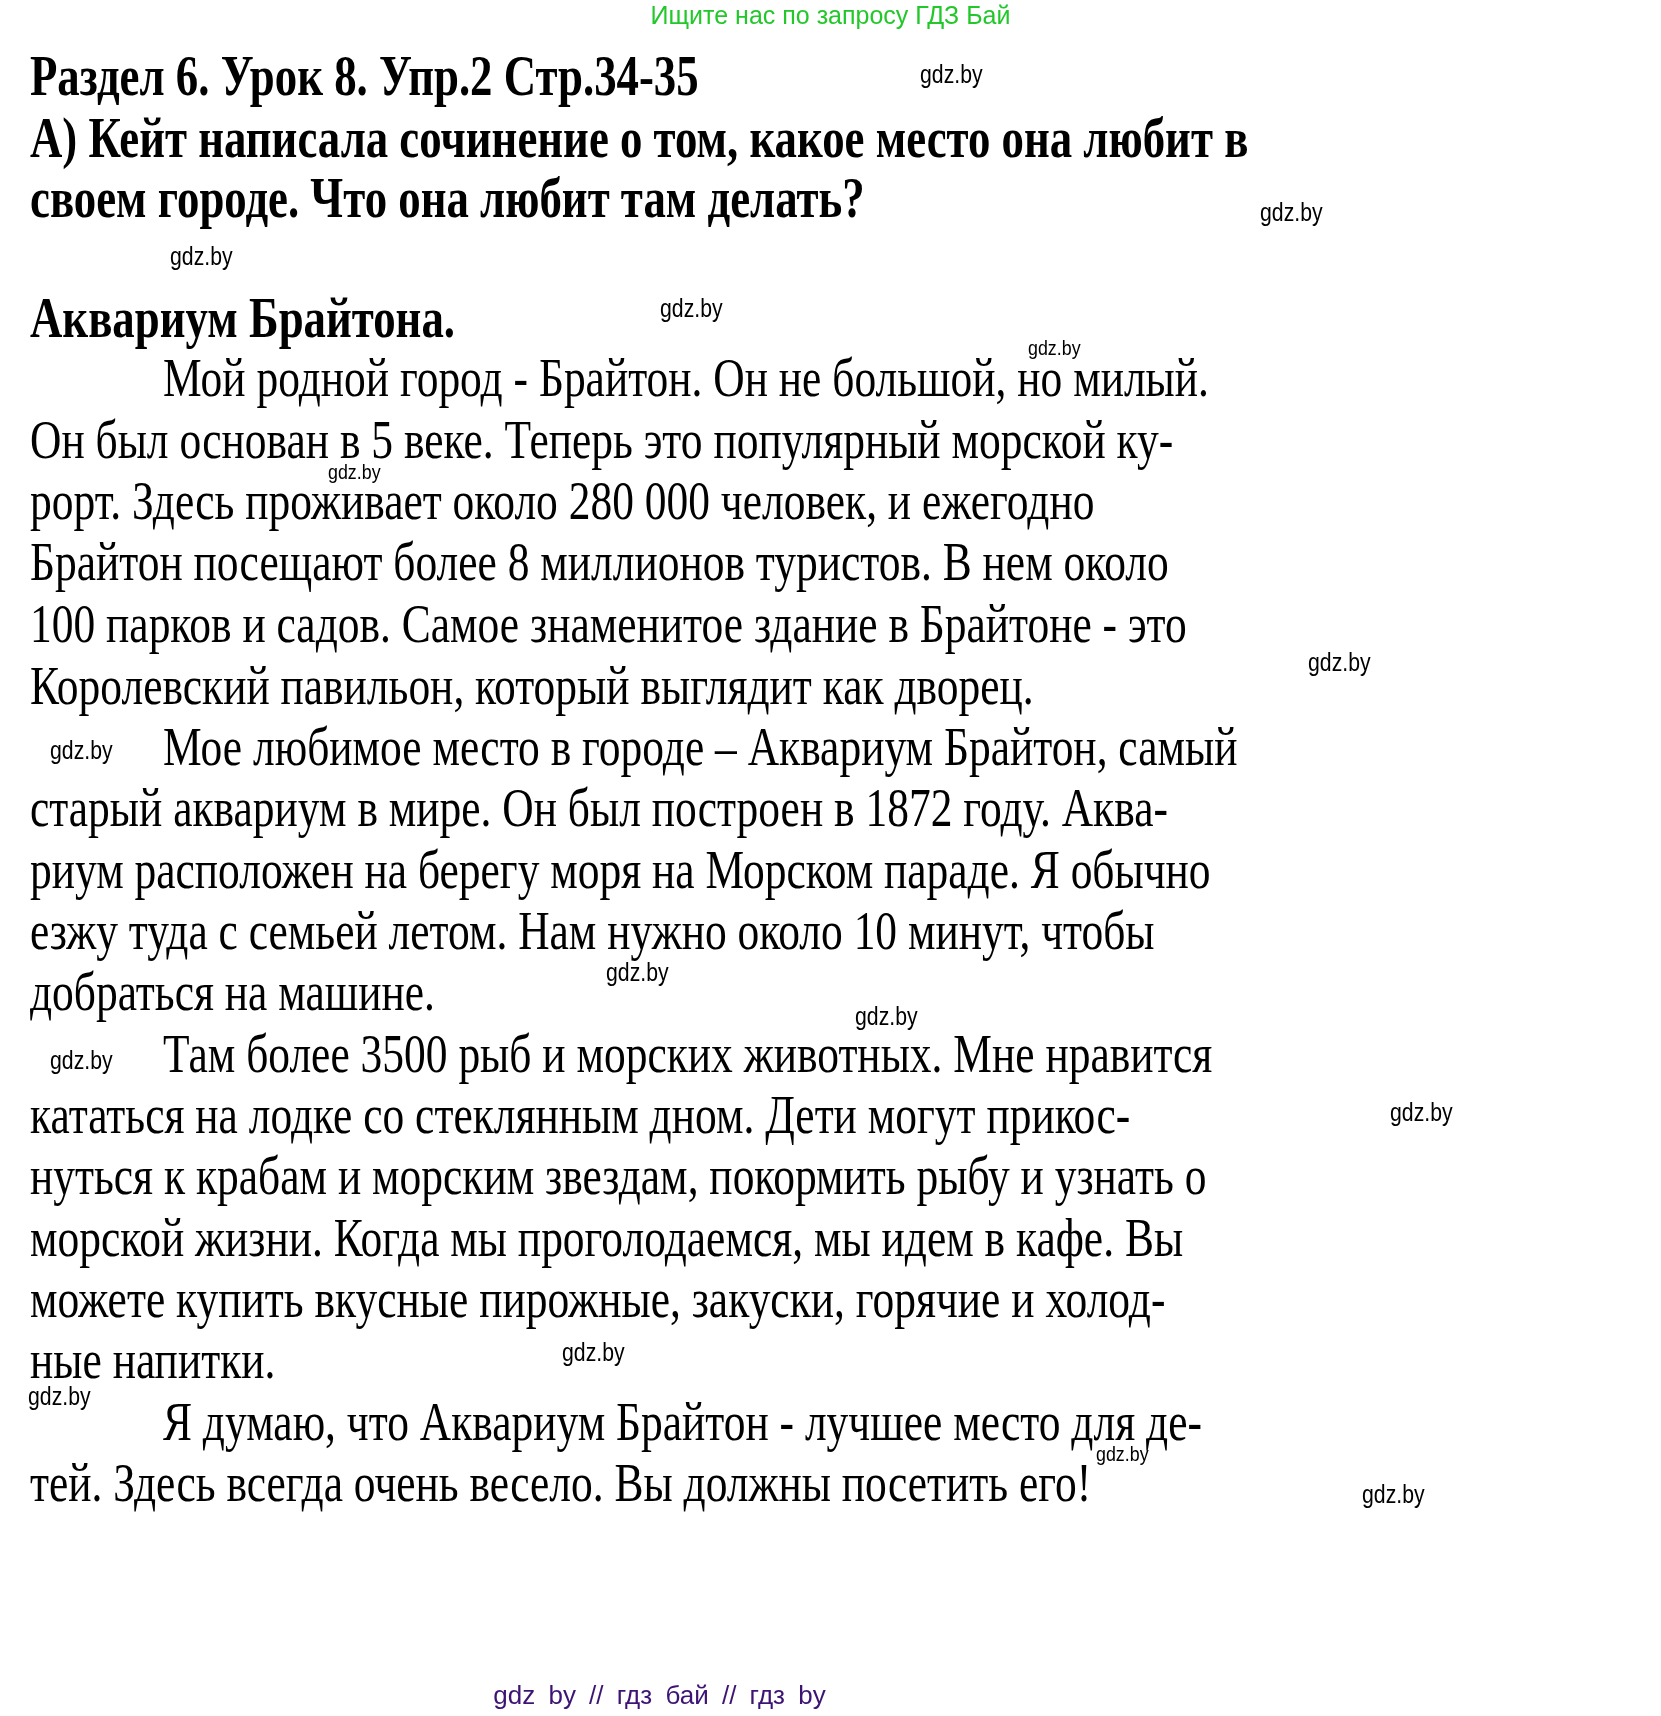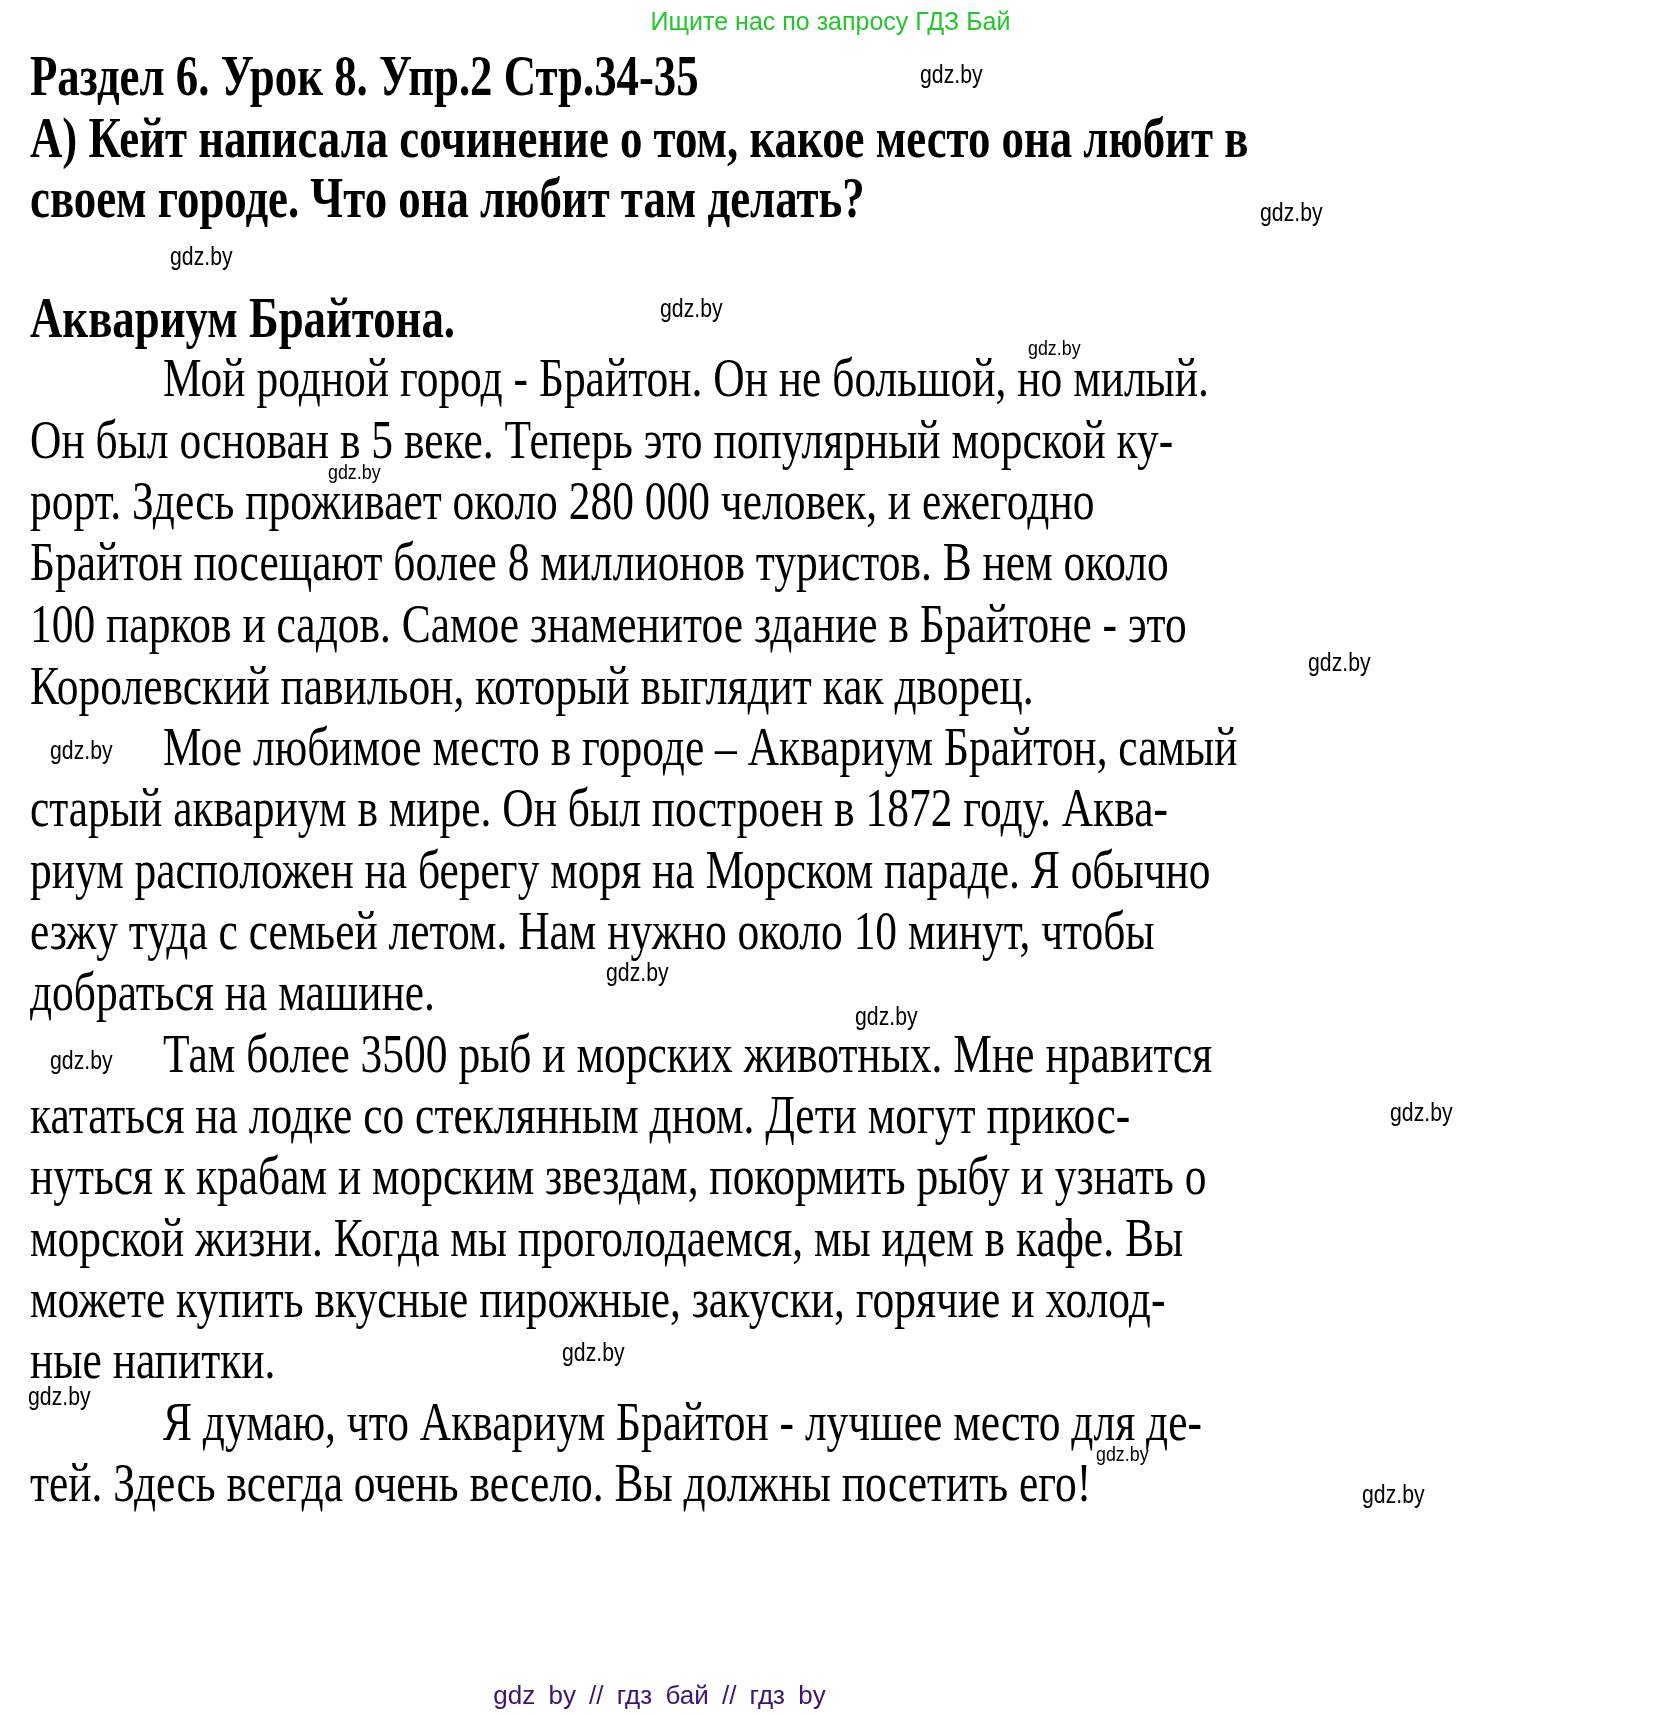--- a/index.html
+++ b/index.html
@@ -3,21 +3,21 @@
   <meta charset="utf-8">
   <style>
     html, body { margin: 0; padding: 0; background: #ffffff; }
     body {
       width: 1661px; height: 1716px; position: relative; overflow: hidden;
       font-family: "Liberation Serif", serif; color: #000;
     }
     .topbar {
       position: absolute; left: 0; top: 0; width: 1661px; height: 32px;
       text-align: center; font-family: "Liberation Sans", sans-serif;
-      font-size: 25px; line-height: 30px; color: #22c82a; margin-top: 6px;
+      font-size: 25px; line-height: 30px; color: #22c82a;
     }
     .line {
       position: absolute; left: 30px; white-space: nowrap;
       transform-origin: 0 0;
     }
     .h {
       font-weight: bold; font-size: 56px; line-height: 60px;
       transform: scaleX(0.80);
     }
     .b {

